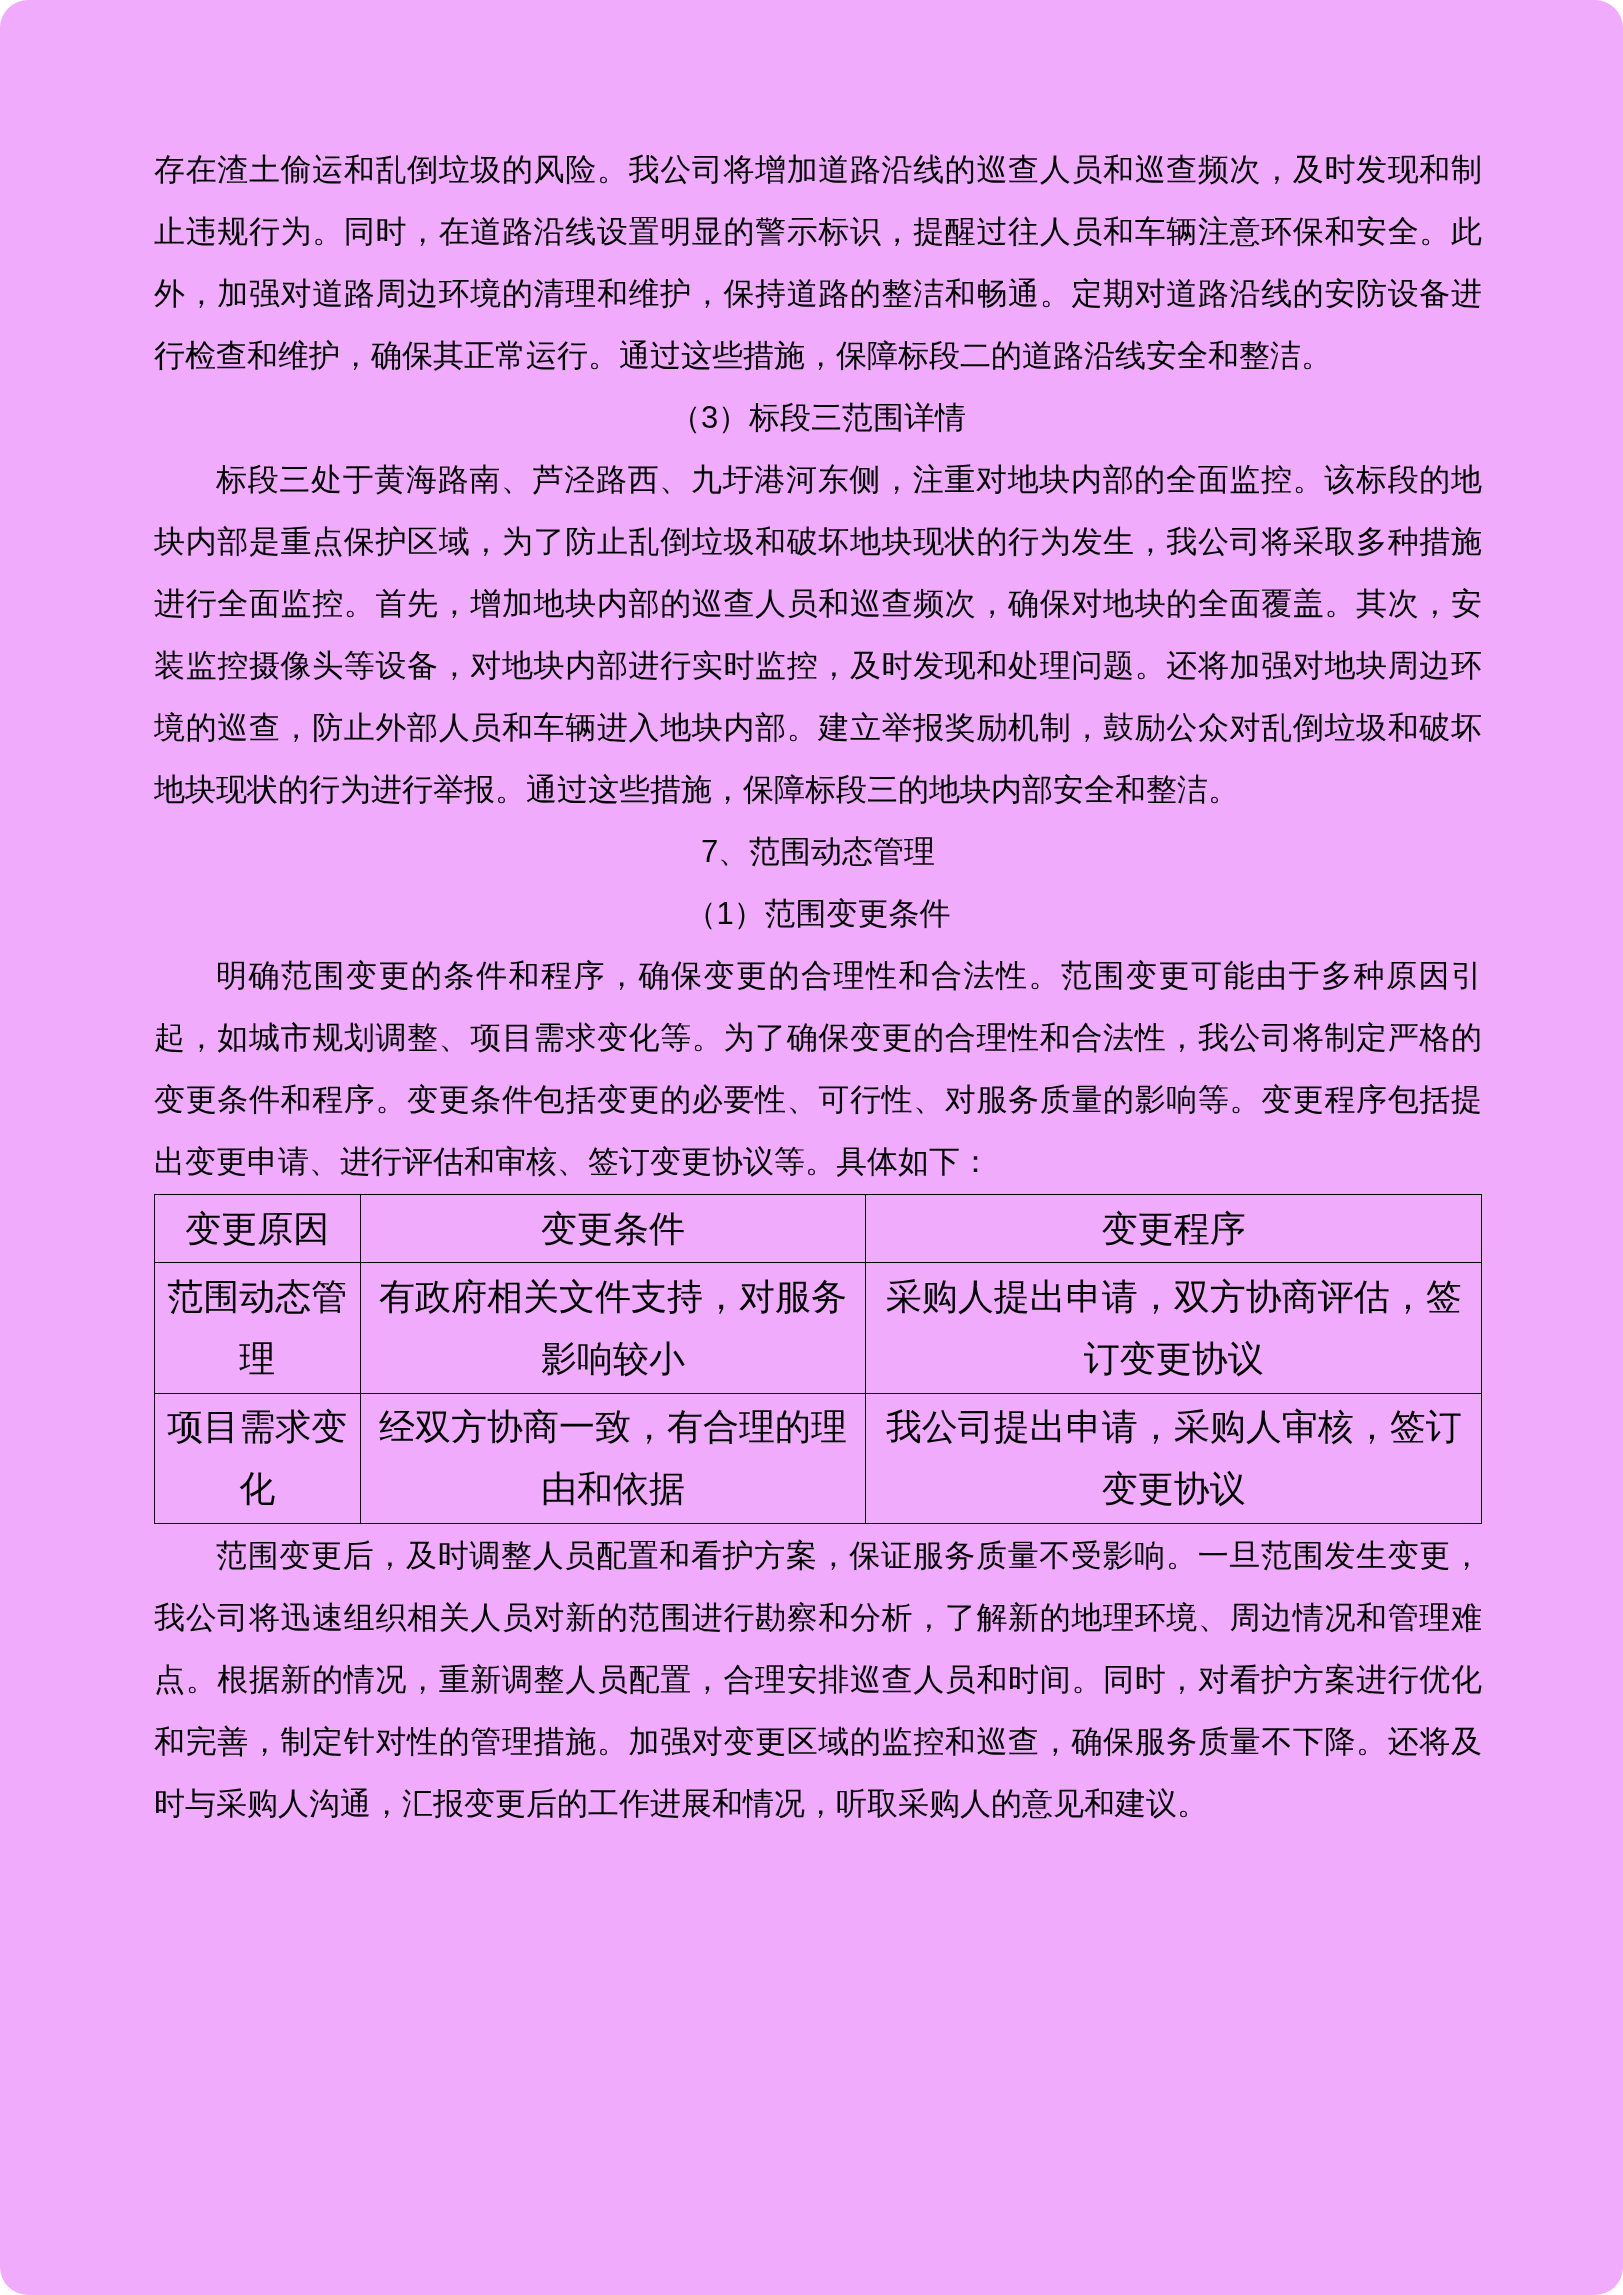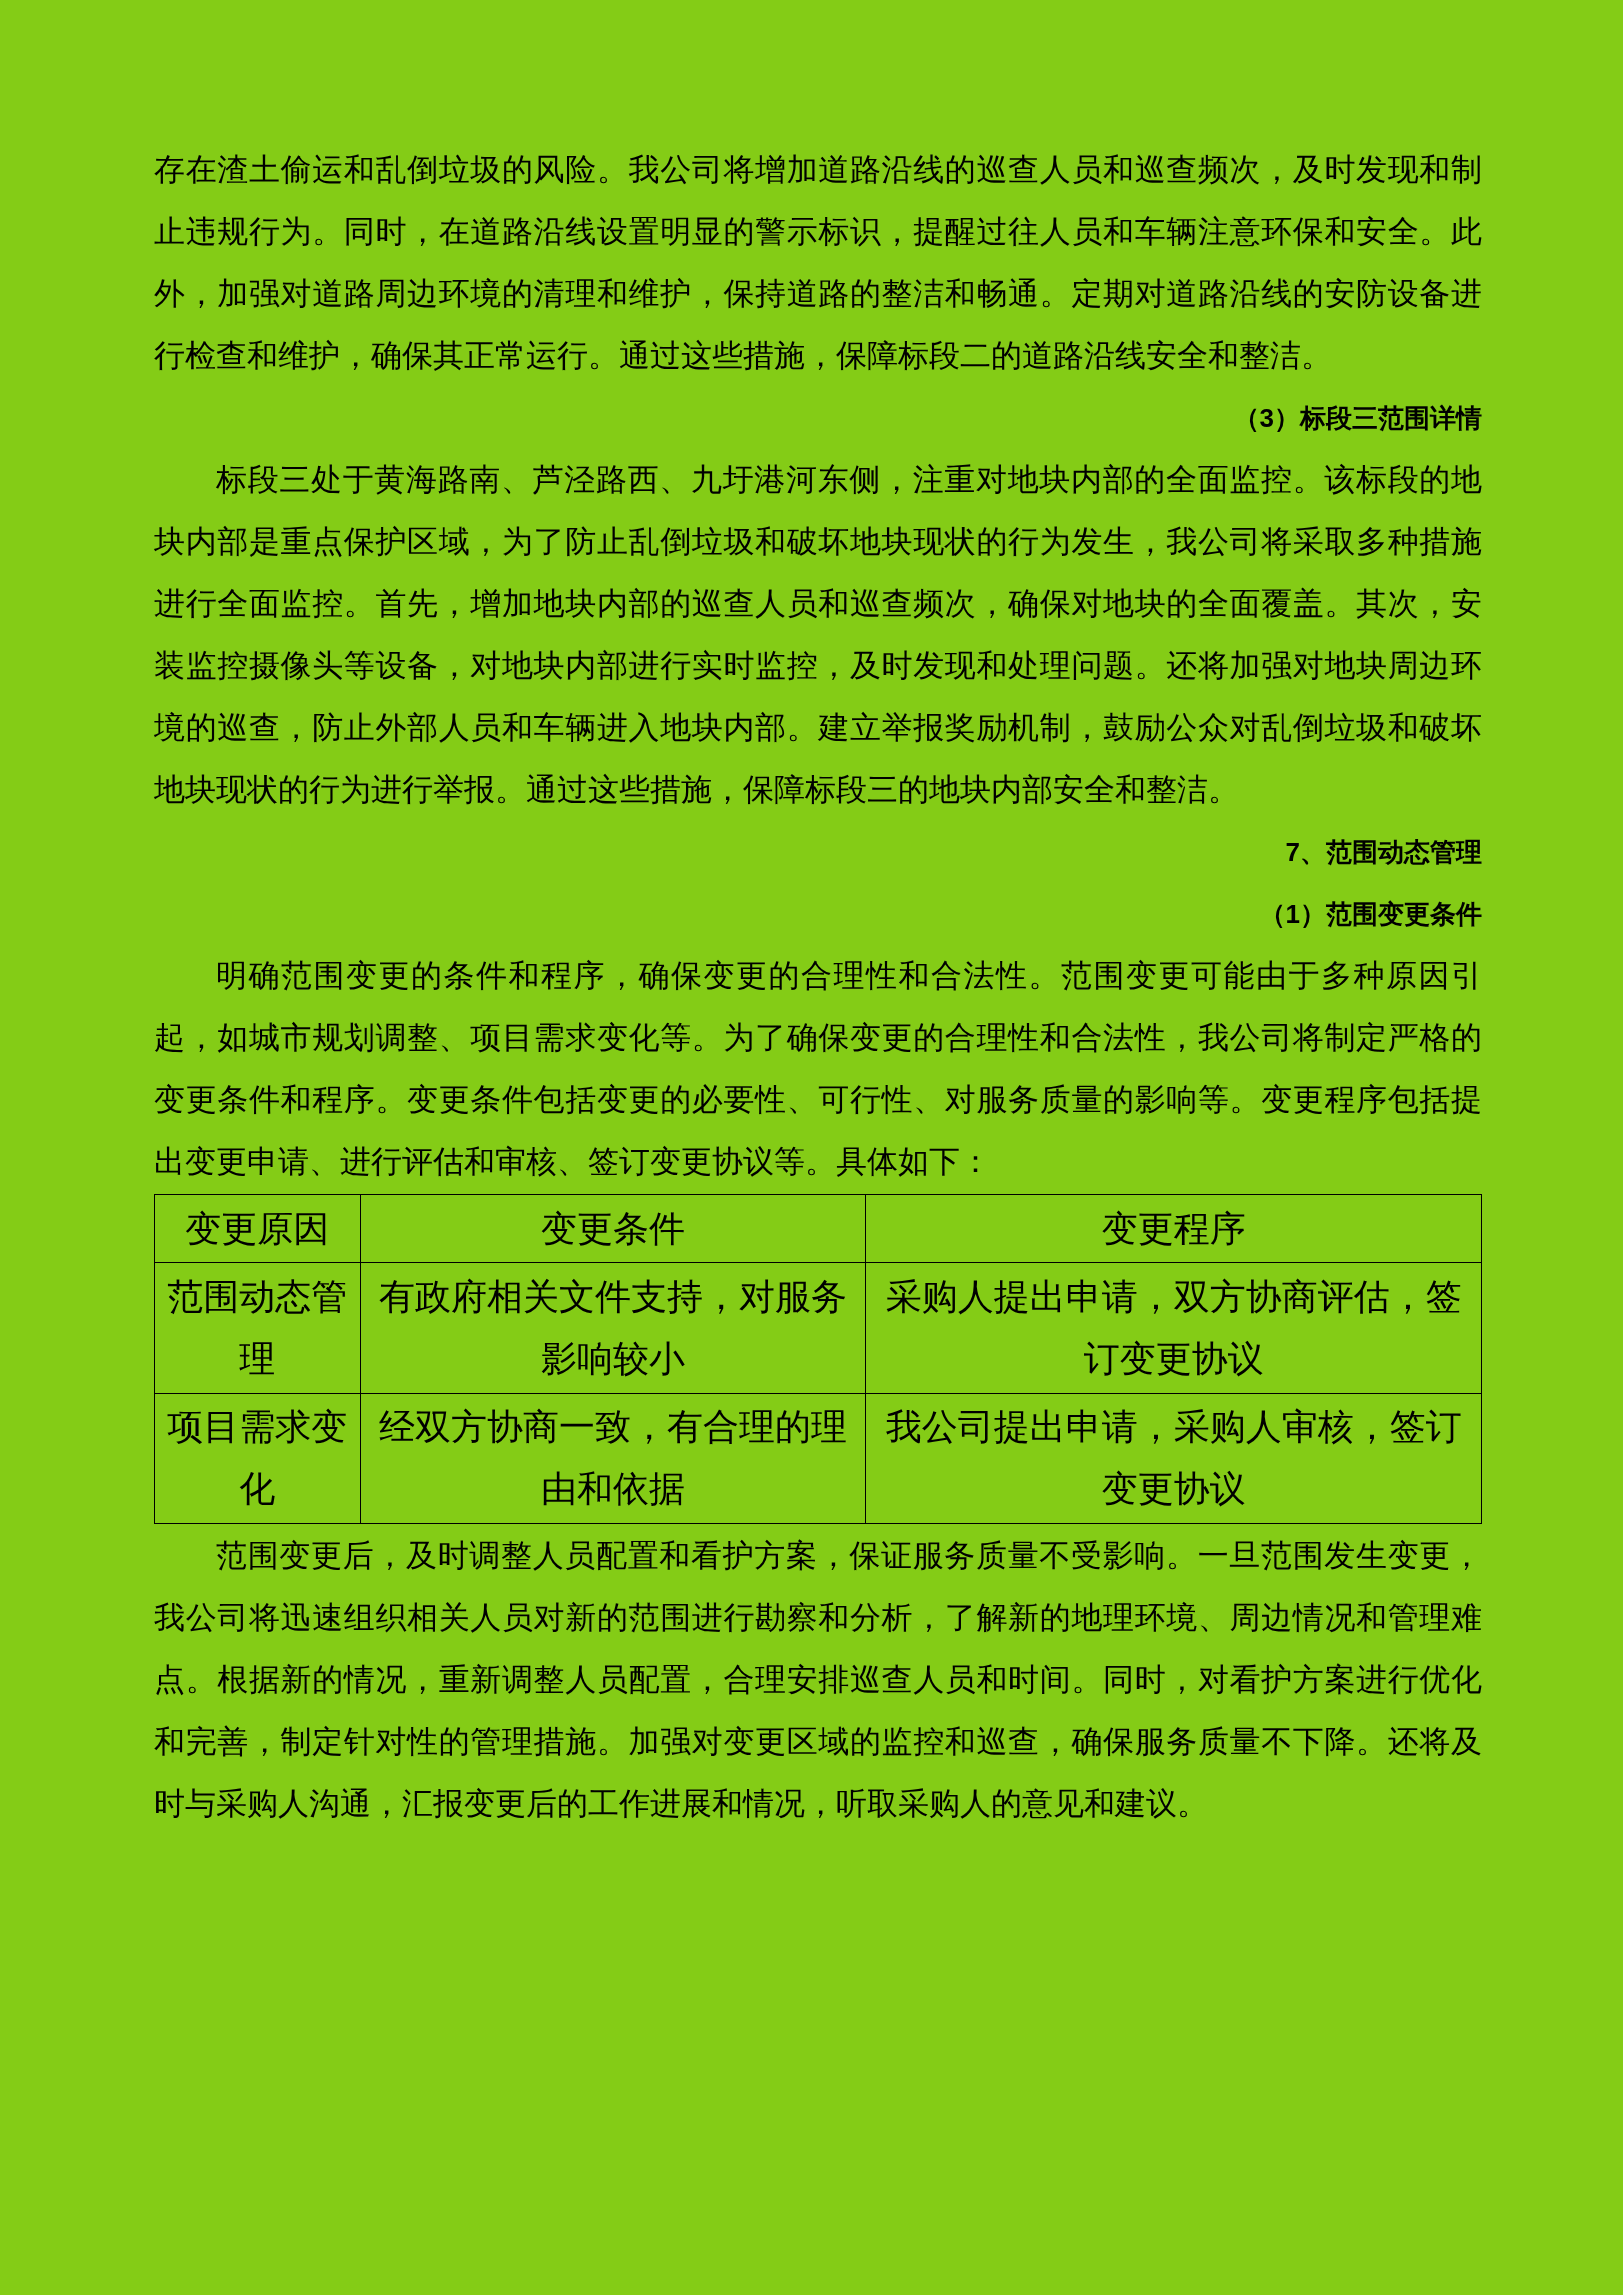--- a/index.html
+++ b/index.html
@@ -5,44 +5,45 @@
   * { margin: 0; padding: 0; box-sizing: border-box; }
 
   html, body {
     background: #ffffff;
   }
 
   .page {
     position: relative;
     width: 1623px;
     height: 2295px;
-    background: #84cc16;
+    background: #f0abfc;
     padding: 139px 141px 118px 154px;
     font-family: "Liberation Serif", "DejaVu Serif", serif;
     font-size: 31px;
     line-height: 62px;
     color: #000000;
     overflow: hidden;
+    border-radius: 28px;
   }
 
   .para {
     text-align: justify;
     text-justify: inter-ideograph;
   }
 
   .para.indent {
     text-indent: 2em;
   }
 
   .heading {
     font-family: "Liberation Sans", "DejaVu Sans", sans-serif;
-    font-weight: bold;
-    font-size: 26px;
+    font-weight: normal;
+    font-size: 31px;
     line-height: 62px;
-    text-align: right;
+    text-align: center;
   }
 
   table.change-table {
     width: 100%;
     border-collapse: collapse;
     table-layout: fixed;
     margin: 1.3px 0 1.3px 0;
   }
 
   table.change-table col.c1 { width: 15.5%; }

